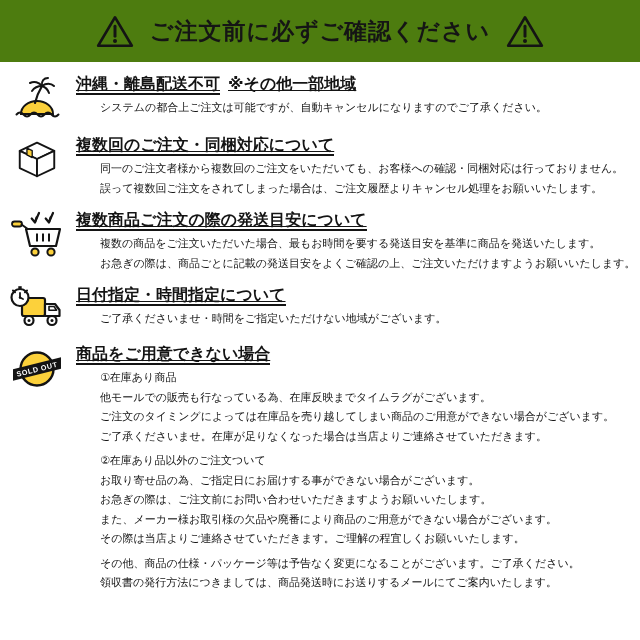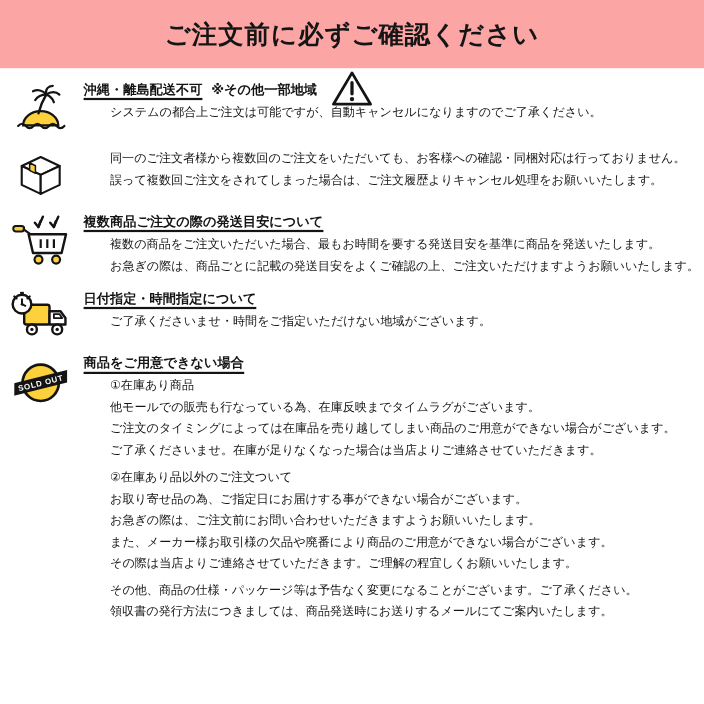--- a/index.html
+++ b/index.html
@@ -4,31 +4,31 @@
 <style>
   * { margin:0; padding:0; box-sizing:border-box; }
   html,body { width:640px; height:640px; }
   body {
     background:#fff;
     color:#141414;
     font-family:"Liberation Sans","DejaVu Sans",sans-serif;
     overflow:hidden;
   }
   .banner {
-    height:62px; background:#fca5a5;
-    display:flex; align-items:center; justify-content:center; gap:16px;flex-direction:column;
+    height:62px; background:#4d7c0f;
+    display:flex; align-items:center; justify-content:center; gap:16px;
   }
   .banner-title {
     font-size:23px; font-weight:800; letter-spacing:1px; color:#151515;
   }
   .content { padding:12px 6px 0 8px; }
   .section { display:flex; gap:10px; margin-bottom:12px; }
   .icon-col { flex:0 0 58px; display:flex; justify-content:center; align-items:flex-start; padding-top:1px; }
   .text-col { flex:1; min-width:0; }
-  .sec-title { font-size:12px; font-weight:800; line-height:1.25; margin-bottom:4px; white-space:nowrap; }
+  .sec-title { font-size:16px; font-weight:800; line-height:1.25; margin-bottom:4px; white-space:nowrap;text-decoration:underline; }
   .sec-title .u { border-bottom:2px solid #141414; padding-bottom:1px; }
   .sec-title .suffix { margin-left:8px; }
   .body-line { font-size:11px; font-weight:400; line-height:19.5px; white-space:nowrap;margin-left:24px; }
   .para-gap { height:5px; }
   svg { display:block; }
 </style>
 </head>
 <body>
 
 <div class="banner">
@@ -74,20 +74,21 @@
   <div class="section">
     <div class="icon-col">
       <svg width="46" height="46" viewBox="0 0 48 48">
         <path d="M24 7 L42 15.5 L24 24 L6 15.5 Z" fill="#fff" stroke="#141414" stroke-width="2" stroke-linejoin="round"></path>
         <path d="M6 15.5 L24 24 V42 L6 33.5 Z" fill="#fff" stroke="#141414" stroke-width="2" stroke-linejoin="round"></path>
         <path d="M42 15.5 L24 24 V42 L42 33.5 Z" fill="#fff" stroke="#141414" stroke-width="2" stroke-linejoin="round"></path>
         <path d="M13.5 12.5 L19 15.3 V22.5 L13.5 19.7 Z" fill="#FCD13B" stroke="#141414" stroke-width="1.4" stroke-linejoin="round"></path>
       </svg>
     </div>
     <div class="text-col">
+      <div class="sec-title"><span class="u">複数回のご注文・同梱対応について</span></div>
       <div class="body-line">同一のご注文者様から複数回のご注文をいただいても、お客様への確認・同梱対応は行っておりません。</div>
       <div class="body-line">誤って複数回ご注文をされてしまった場合は、ご注文履歴よりキャンセル処理をお願いいたします。</div>
     </div>
   </div>
 
   <div class="section">
     <div class="icon-col">
       <svg width="52" height="48" viewBox="0 0 52 48">
         <rect x="1" y="10.5" width="10" height="5" rx="2.5" fill="#FCD13B" stroke="#141414" stroke-width="1.8"></rect>
         <path d="M10.5 13.5 L17.5 18.5" stroke="#141414" stroke-width="2" stroke-linecap="round"></path>

